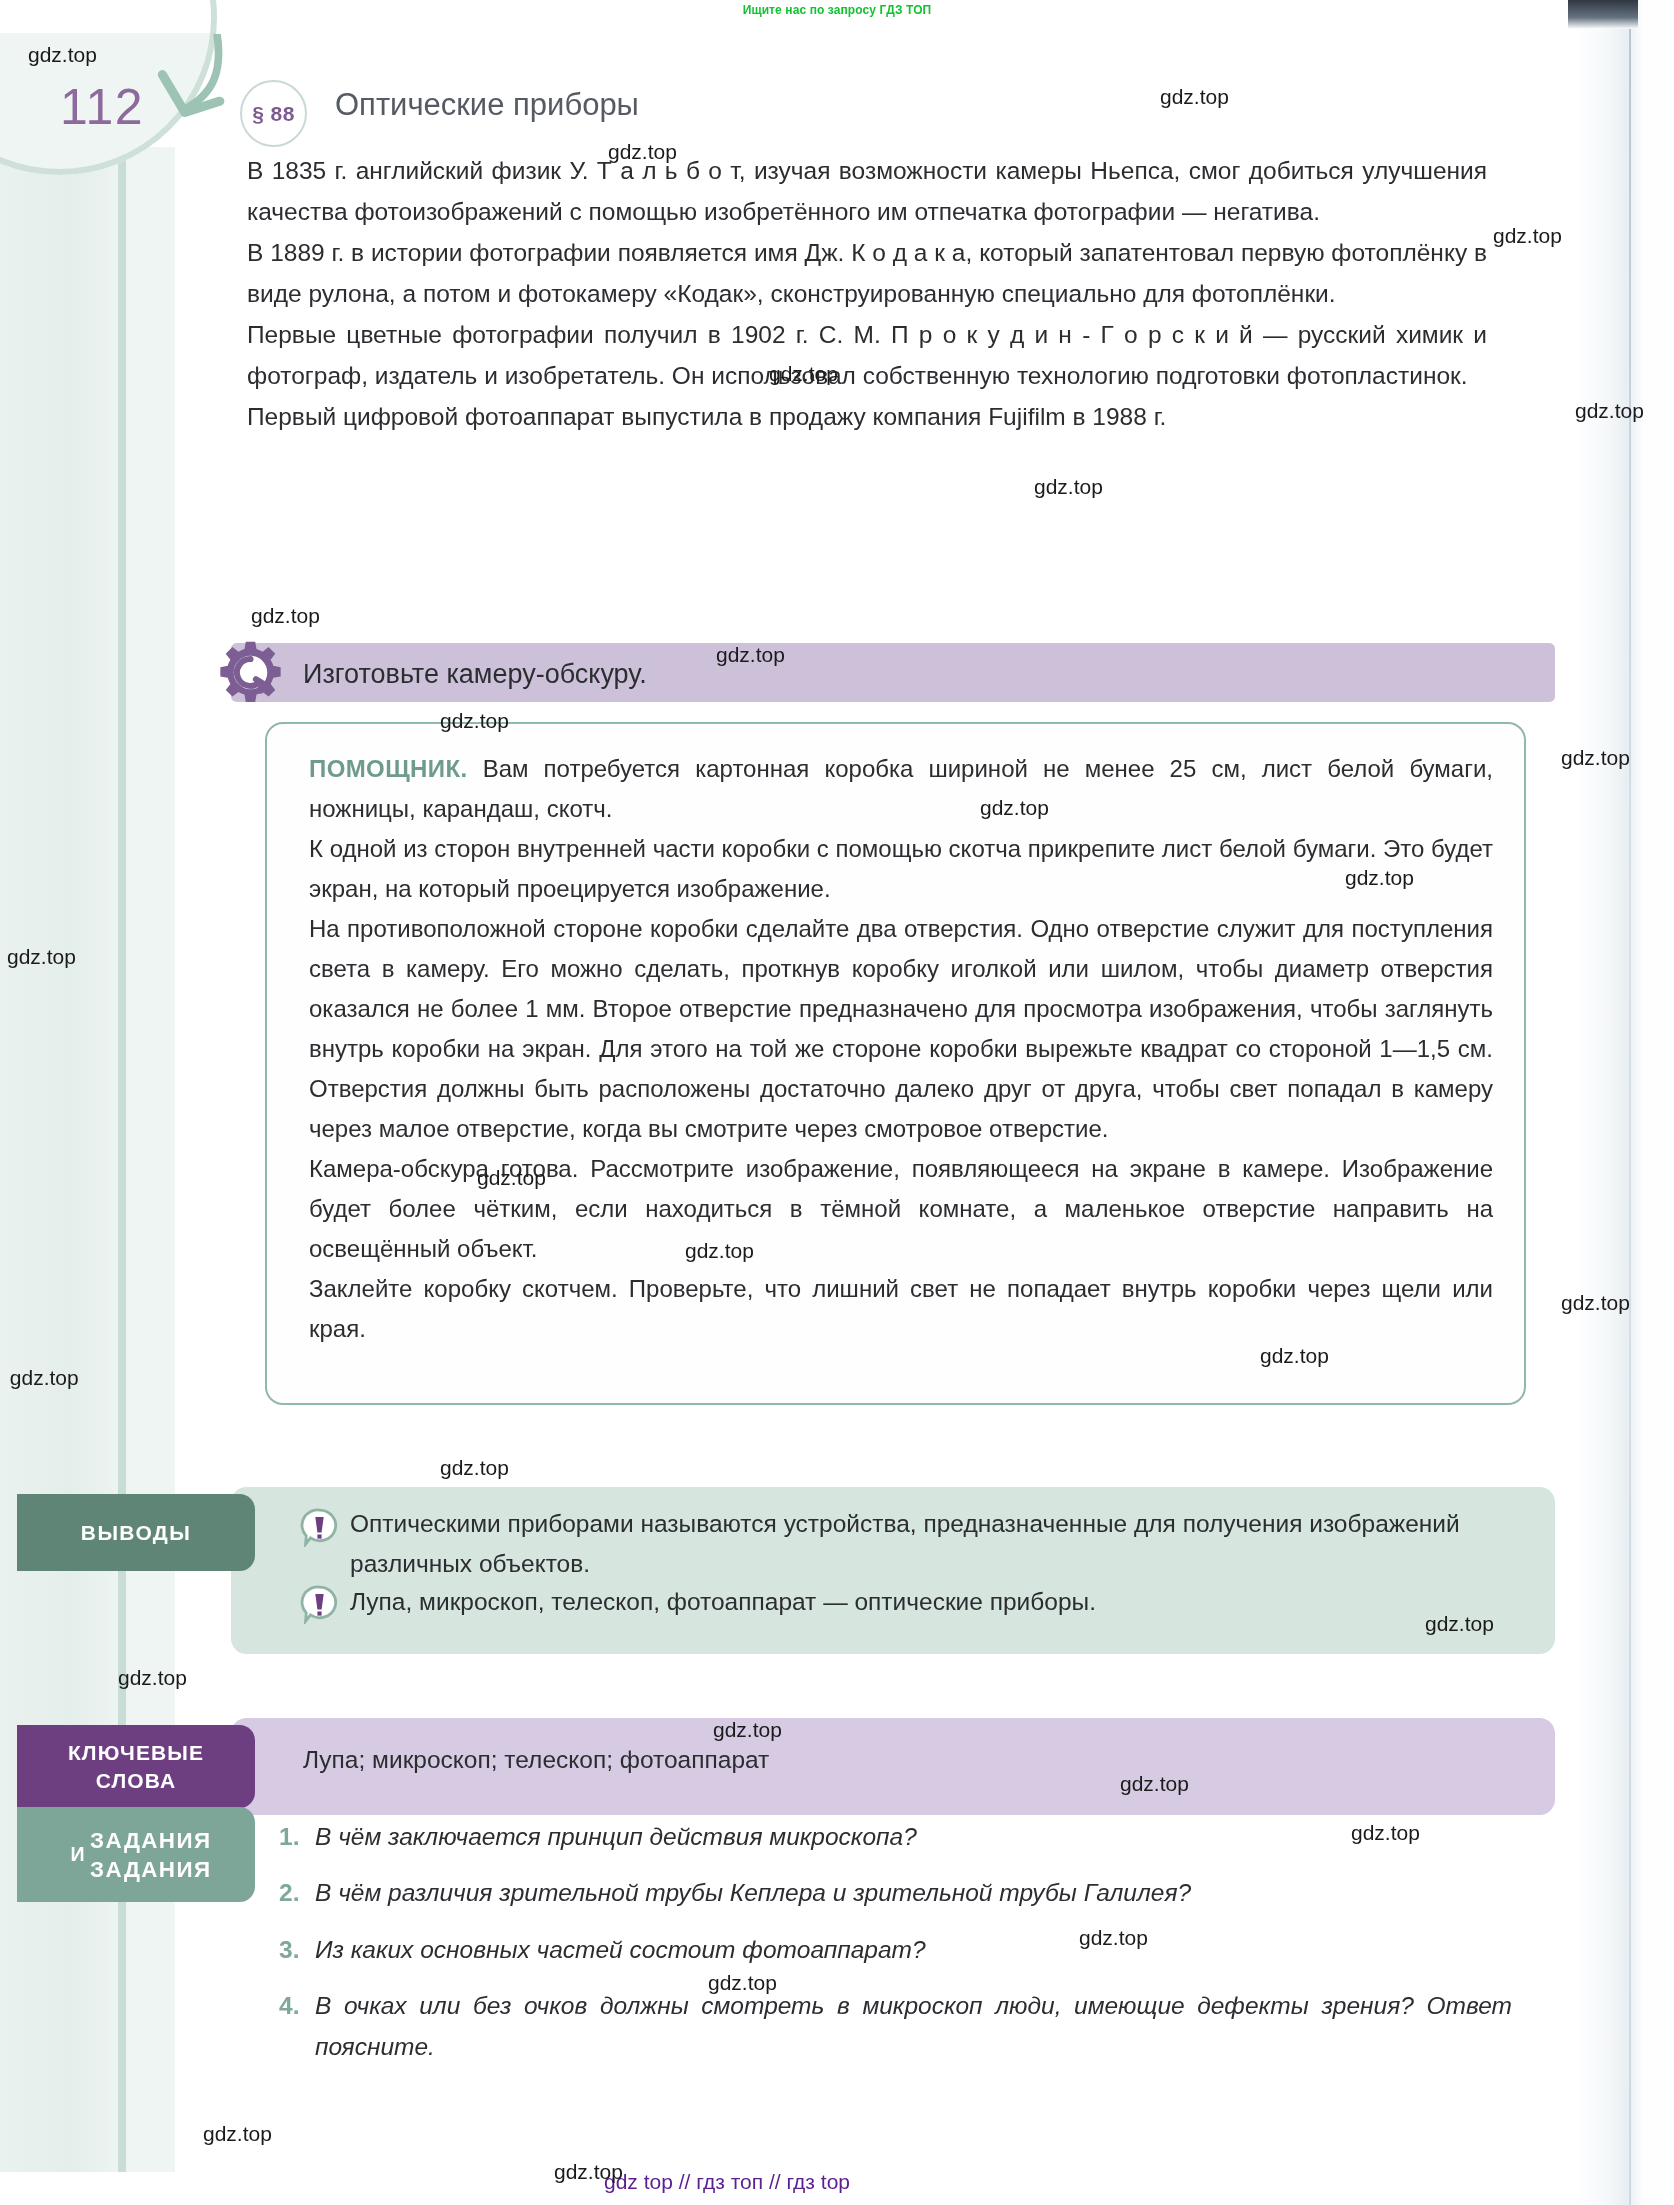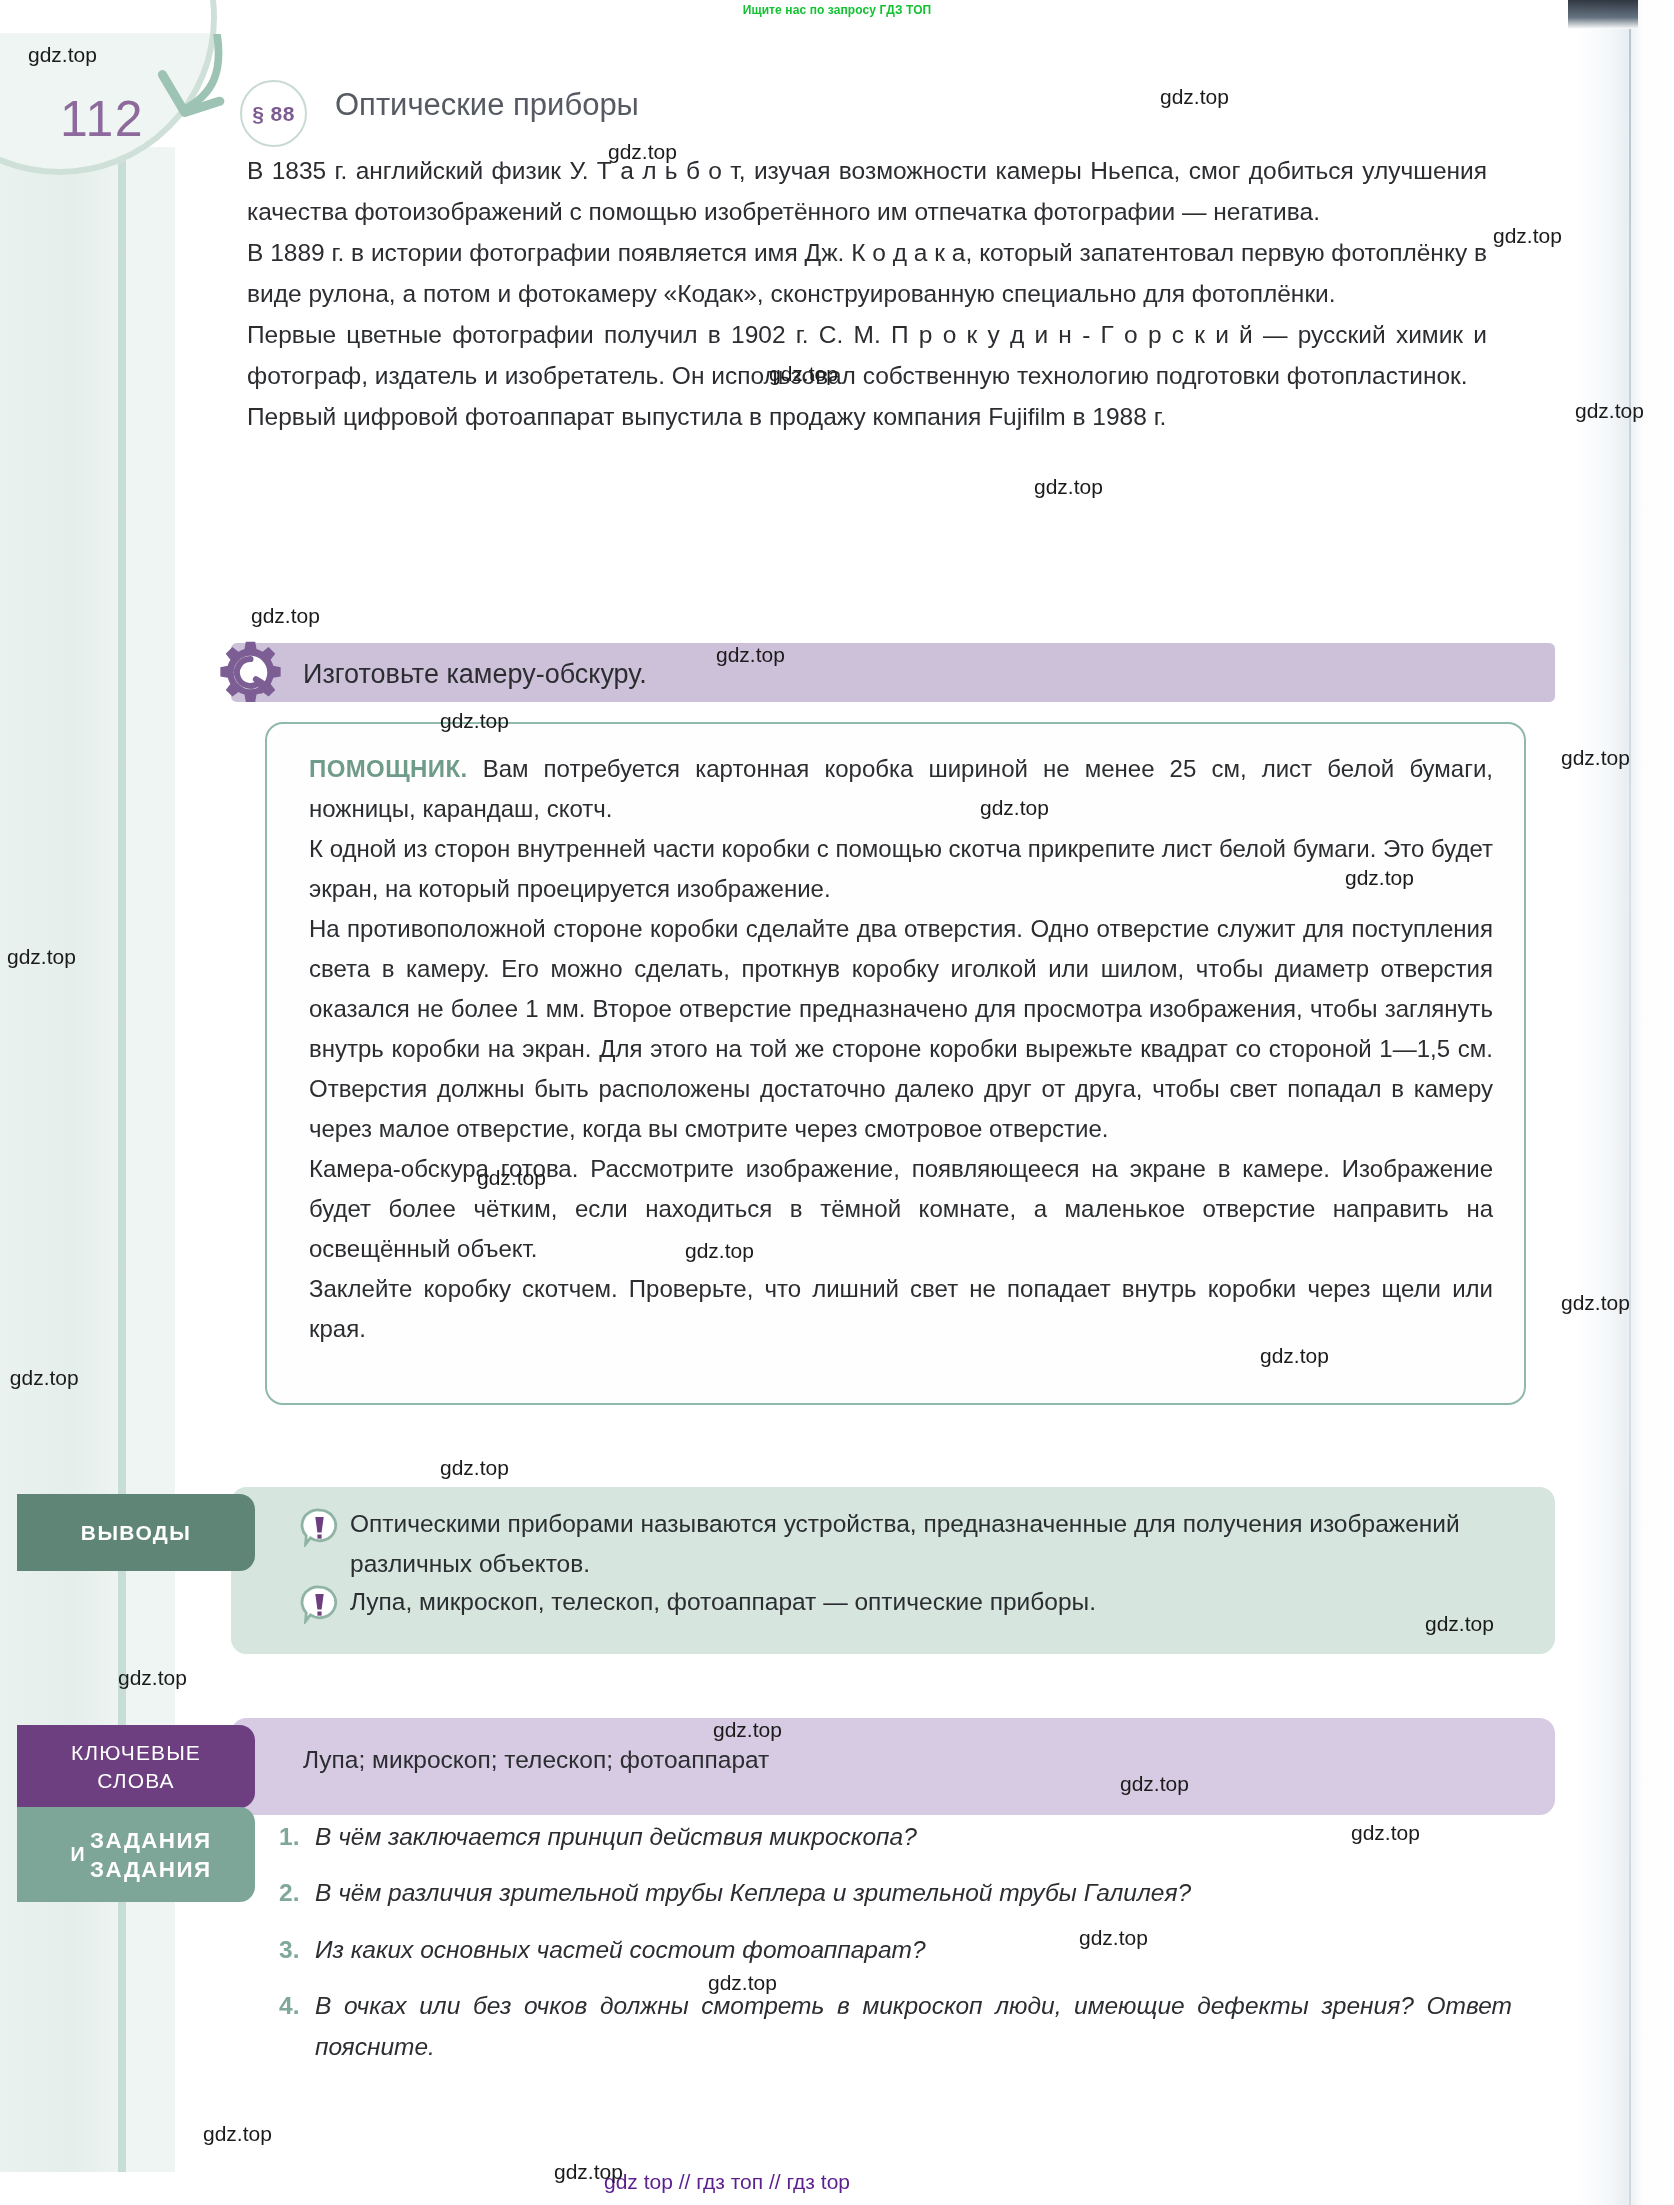--- a/index.html
+++ b/index.html
@@ -92,21 +92,20 @@
   }
 
   
   .page-number {
     position: absolute;
     left: 60px; top: 78px;
     font-size: 50px;
     font-weight: 400;
     color: #8d6a9b;
     letter-spacing: 1.4px;
-    margin-top: 12px;
   }
   .section-badge {
     position: absolute;
     left: 240px; top: 80px;
     width: 67px; height: 67px;
     border: 2.1px solid #c9d9d3;
     border-radius: 50%;
     display: flex; align-items: center; justify-content: center;
     font-size: 21px; font-weight: 700;
     color: #7d5a90;
@@ -225,21 +224,21 @@
     left: 17px; top: 1725px;
     width: 238px; height: 83px;
     background: #6d3f80;
     border-radius: 0 15.4px 15.4px 0;
     display: flex; flex-direction: column;
     align-items: center; justify-content: center;
     line-height: 28px;
   }
   .kw-tab span {
     color: #ffffff;
-    font-weight: 400;
+    font-weight: 700;
     font-size: 21px;
     letter-spacing: 1.1px;
   }
   .kw-box {
     position: absolute;
     left: 231px; top: 1718px;
     width: 1324px; height: 97px;
     background: #d7cbe3;
     border-radius: 15.4px;
   }

